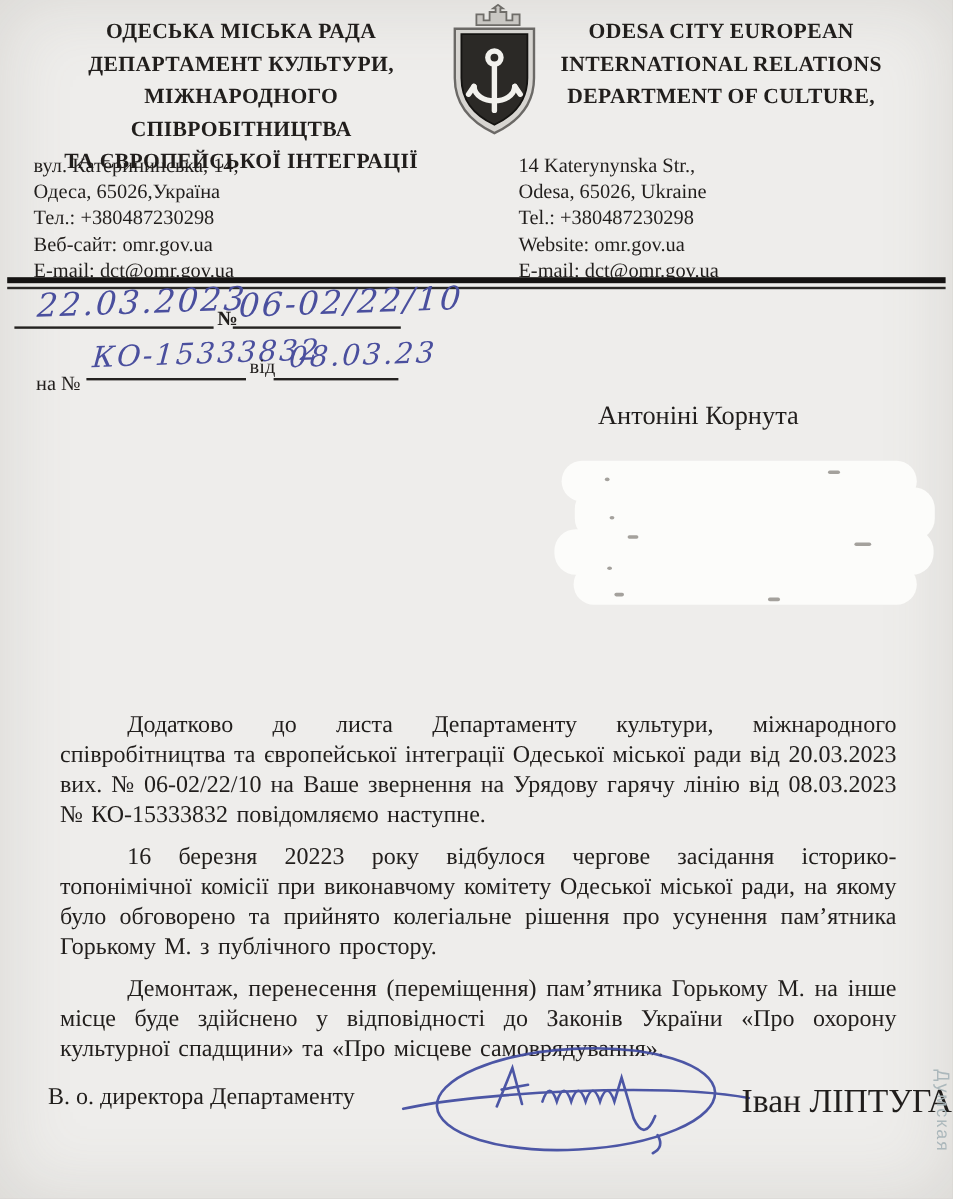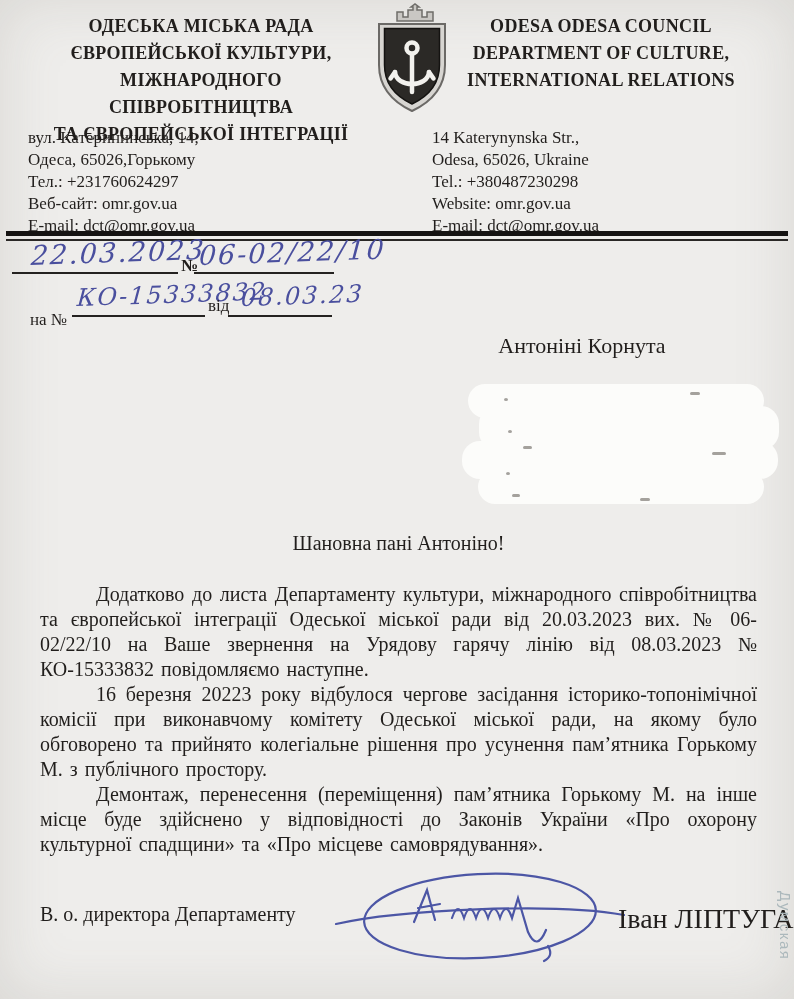--- a/index.html
+++ b/index.html
@@ -30,47 +30,47 @@
   .hw-md{font-size:24px;}
   .ref-label{font-size:17px;color:#211e1c;}
   .uline{height:2px;background:#242220;}
   
   .addressee{left:432px;top:333px;width:300px;text-align:center;font-size:22px;}
   .wo{position:absolute;background:#fcfcfa;border-radius:18px;}
   .speck{position:absolute;width:4px;height:3px;background:#8d8a85;border-radius:50%;opacity:.8;}
   
   .salutation{left:40px;top:532px;width:717px;text-align:center;font-size:20px;}
   .body-text{left:40px;top:582px;width:717px;font-size:20px;line-height:25px;text-align:justify;}
-  .body-text p{margin:0;text-indent:56px;word-spacing:2px;}
+  .body-text p{margin:10px;text-indent:56px;word-spacing:2px;}
   
   .sign-label{left:40px;top:903px;font-size:20px;}
   .sign-name{left:618px;top:903px;font-size:28px;white-space:nowrap;}
   .sign-svg{left:328px;top:860px;width:302px;height:118px;}
   .watermark{
     right:0px;top:891px;height:105px;
     writing-mode:vertical-rl;font-family:"Liberation Sans",sans-serif;
     font-size:15px;color:#a9b6ba;letter-spacing:1.5px;opacity:.95;
   }
 </style>
 </head>
 <body>
 
 <div class="page">
 
   <div class="abs org-block org-left">
     <div>ОДЕСЬКА МІСЬКА РАДА</div>
-    <div>ЄВРОПЕЙСЬКОЇ КУЛЬТУРИ,</div>
+    <div>ДЕПАРТАМЕНТ КУЛЬТУРИ,</div>
     <div>МІЖНАРОДНОГО СПІВРОБІТНИЦТВА</div>
     <div>ТА ЄВРОПЕЙСЬКОЇ ІНТЕГРАЦІЇ</div>
   </div>
 
   <div class="abs org-block org-right">
-    <div>ODESA ODESA COUNCIL</div>
+    <div>ODESA CITY EUROPEAN</div>
+    <div>INTERNATIONAL RELATIONS</div>
     <div>DEPARTMENT OF CULTURE,</div>
-    <div>INTERNATIONAL RELATIONS</div>
   </div>
 
   <div class="abs emblem">
     <svg width="92" height="120" viewBox="0 0 92 120" xmlns="http://www.w3.org/2000/svg">
 
       <path d="M31 18 v-9 h6 v5 h5 v-7 h5 v-3 h-2 l4 -3 l4 3 h-2 v3 h5 v7 h5 v-5 h6 v9 z" fill="#c9c7c3" stroke="#6f6d69" stroke-width="1.5"></path>
 
       <path d="M13 21 h66 v41 c0 23 -14 37 -33 46 c-19 -9 -33 -23 -33 -46 z" fill="#d7d5d1" stroke="#6b6966" stroke-width="2"></path>
 
       <path d="M18.5 25.5 h55 v36.5 c0 19.5 -11.5 31.5 -27.5 39 c-16 -7.5 -27.5 -19.5 -27.5 -39 z" fill="#2b2926" stroke="#141311" stroke-width="1.5"></path>
@@ -80,22 +80,22 @@
         <path d="M46 51 V 89"></path>
         <path d="M29 69 C 30 85 62 85 63 69"></path>
         <path d="M29 69 l -4.5 6.5"></path>
         <path d="M63 69 l 4.5 6.5"></path>
       </g>
     </svg>
   </div>
 
   <div class="abs contact-block contact-left">
     <div>вул. Катерининська, 14,</div>
-    <div>Одеса, 65026,Горькому</div>
-    <div>Тел.: +231760624297</div>
+    <div>Одеса, 65026,Україна</div>
+    <div>Тел.: +380487230298</div>
     <div>Веб-сайт: omr.gov.ua</div>
     <div>E-mail: dct@omr.gov.ua</div>
   </div>
 
   <div class="abs contact-block contact-right">
     <div>14 Katerynynska Str.,</div>
     <div>Odesa, 65026, Ukraine</div>
     <div>Tel.: +380487230298</div>
     <div>Website: omr.gov.ua</div>
     <div>E-mail: dct@omr.gov.ua</div>
@@ -127,21 +127,20 @@
     <span class="speck" style="left:504px;top:398px;"></span>
     <span class="speck" style="left:690px;top:392px;width:10px;height:3px;border-radius:2px;"></span>
     <span class="speck" style="left:508px;top:430px;"></span>
     <span class="speck" style="left:523px;top:446px;width:9px;height:3px;border-radius:2px;"></span>
     <span class="speck" style="left:712px;top:452px;width:14px;height:3px;border-radius:2px;"></span>
     <span class="speck" style="left:506px;top:472px;"></span>
     <span class="speck" style="left:512px;top:494px;width:8px;height:3px;border-radius:2px;"></span>
     <span class="speck" style="left:640px;top:498px;width:10px;height:3px;border-radius:2px;"></span>
   </div>
 
-  <div class="abs salutation">Шановна пані Антоніно!</div>
 
   <div class="abs body-text">
     <p>Додатково до листа Департаменту культури, міжнародного співробітництва та європейської інтеграції Одеської міської ради від 20.03.2023 вих. № 06-02/22/10 на Ваше звернення на Урядову гарячу лінію від 08.03.2023 № КО-15333832 повідомляємо наступне.</p>
     <p>16 березня 20223 року відбулося чергове засідання історико-топонімічної комісії при виконавчому комітету Одеської міської ради, на якому було обговорено та прийнято колегіальне рішення про усунення пам’ятника Горькому М. з публічного простору.</p>
     <p>Демонтаж, перенесення (переміщення) пам’ятника Горькому М. на інше місце буде здійснено у відповідності до Законів України «Про охорону культурної спадщини» та «Про місцеве самоврядування».</p>
   </div>
 
   <div class="abs sign-label">В. о. директора Департаменту</div>
 
   <div class="abs sign-svg">

